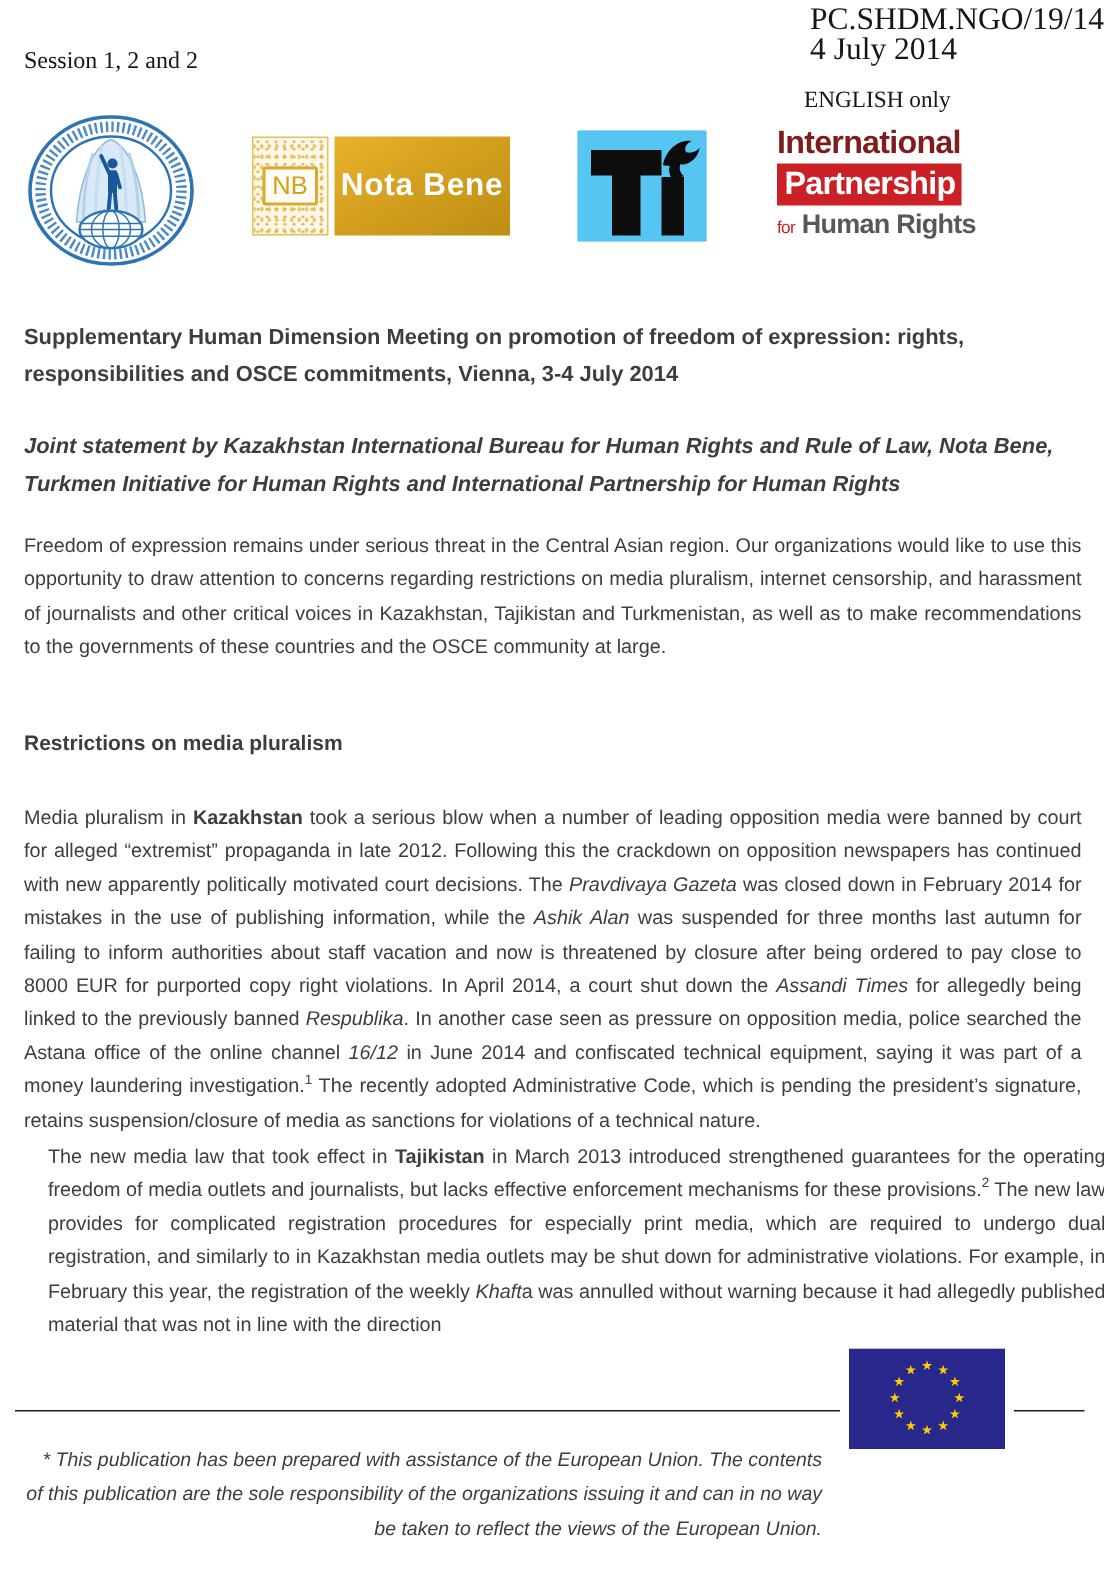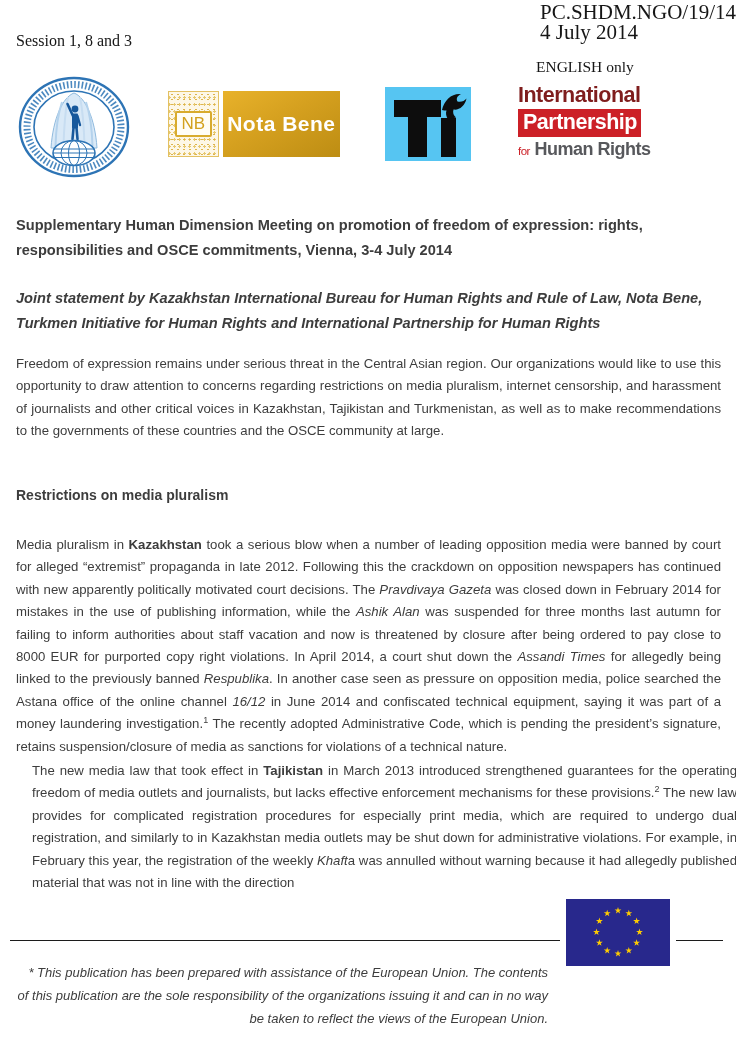--- a/index.html
+++ b/index.html
@@ -68,21 +68,21 @@
   .eu-flag { position:absolute; left:566px; top:899px; width:104px; height:67px; background:#28288c;
              outline:6px solid #ffffff; }
   .footnote { position:absolute; left:16px; top:961px; width:532px;
               font-size:13px; font-style:italic; line-height:23px; color:#3d3d3d; text-align:right; }
 </style>
 </head>
 <body>
 
 <div class="page">
 
-  <div class="serif session-label">Session 1, 8 and 3</div>
+  <div class="serif session-label">Session 1, 2 and 2</div>
   <div class="serif doc-ref-block">
     <div>PC.SHDM.NGO/19/14</div>
     <div>4 July 2014</div>
   </div>
   <div class="serif english-only">ENGLISH only</div>
 
   <div class="logo-kibhr">
     <svg viewBox="0 0 112 102" width="112" height="102">
       <ellipse cx="56" cy="51" rx="54" ry="49" fill="#ffffff" stroke="#2d74b5" stroke-width="2.4"></ellipse>
       <ellipse cx="56" cy="51" rx="47" ry="42.5" fill="none" stroke="#2d74b5" stroke-width="7" stroke-dasharray="1.6 2.1" opacity="0.85"></ellipse>

